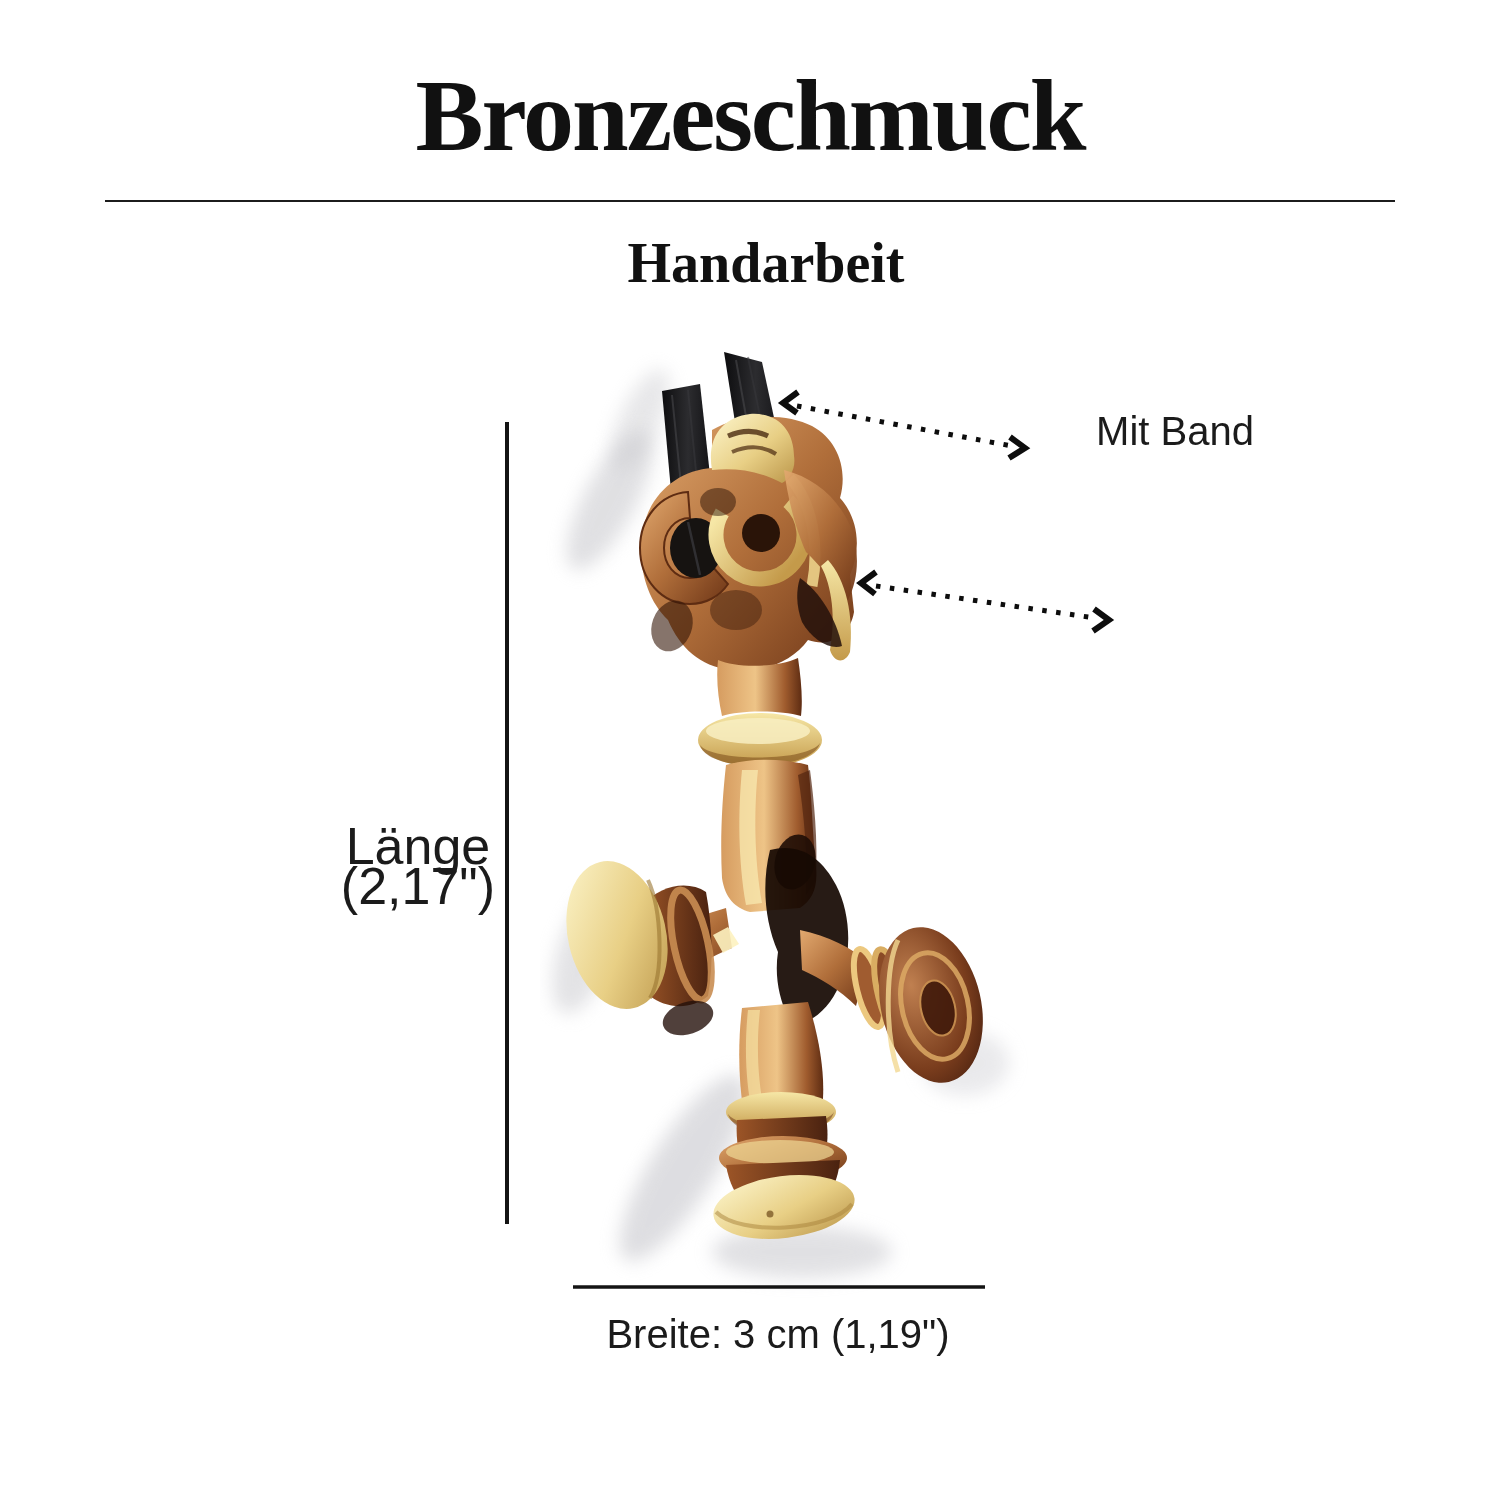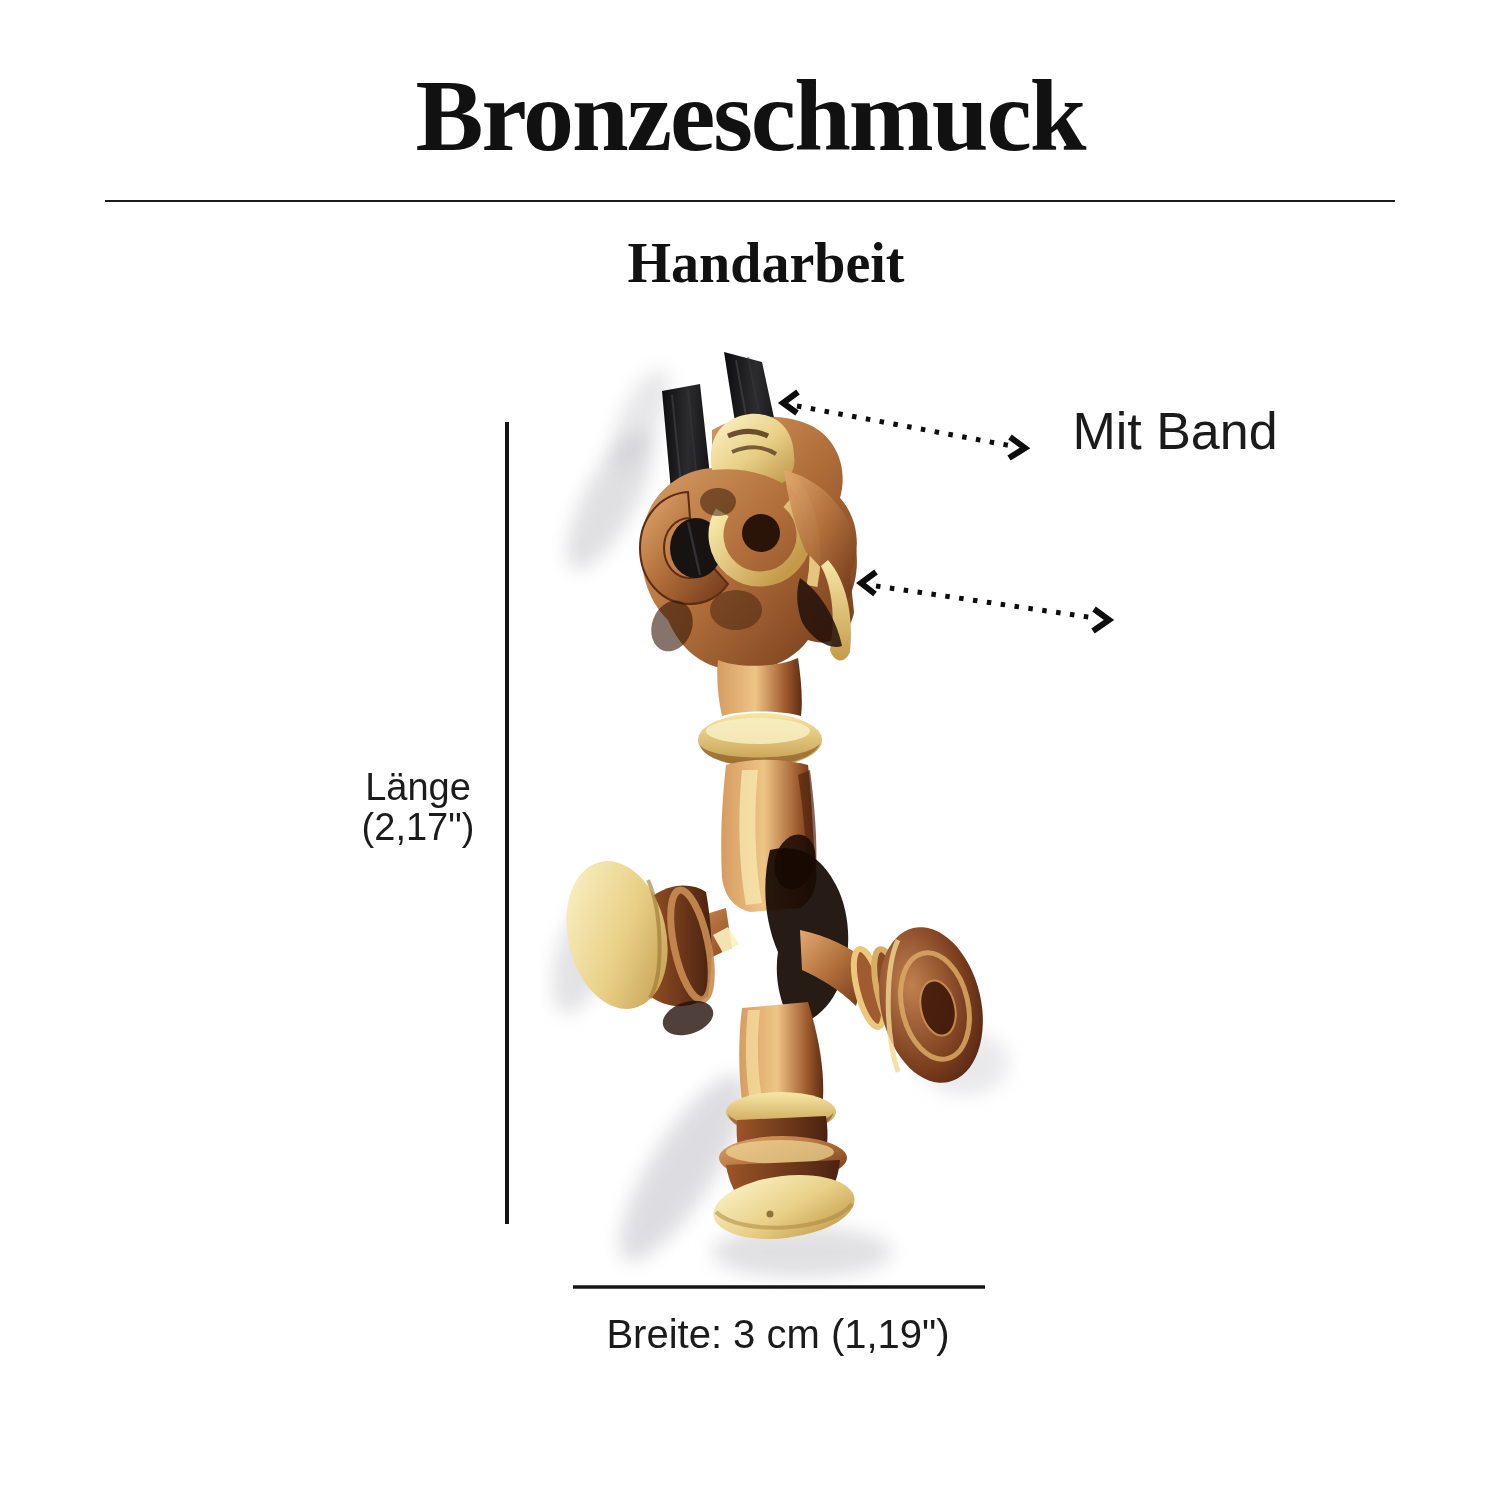--- a/index.html
+++ b/index.html
@@ -7,24 +7,24 @@
         font-family:"Liberation Sans", sans-serif;color:#1b1b1b;}
   
   .title{position:absolute;top:64px;left:0;width:1500px;text-align:center;
          font-family:"Liberation Serif", serif;font-size:102px;line-height:104px;
          font-weight:600;letter-spacing:-2px;color:#111;margin:0;}
   .divider{position:absolute;top:200px;left:105px;width:1290px;height:2px;background:#1c1c1c;}
   .subtitle{position:absolute;top:218px;left:0;width:1500px;text-align:center;
             font-family:"Liberation Serif", serif;font-size:56px;line-height:58px;
             font-weight:600;color:#111;margin:16px;}
   
-  .ann{position:absolute;text-align:center;font-size:52px;line-height:45px;color:#1b1b1b;}
+  .ann{position:absolute;text-align:center;font-size:40px;line-height:45px;color:#1b1b1b;}
   .ann-band{top:409px;left:1005px;width:340px;}
   .ann-oese{top:561px;left:1067px;width:300px;font-size:38px;line-height:41px;}
-  .ann-laenge{top:767px;left:298px;width:240px;font-size:38px;line-height:40px;}
+  .ann-laenge{top:826px;left:298px;width:240px;font-size:52px;line-height:40px;}
   .ann-breite{top:1312px;left:578px;width:400px;font-size:40px;}
   .ann-gewicht{top:1370px;left:1038px;width:400px;font-size:46px;}
   
   .photo{position:absolute;left:540px;top:330px;width:510px;height:1010px;}
   .overlay{position:absolute;left:0;top:0;width:1500px;height:1500px;pointer-events:none;}
 </style>
 </head>
 <body>
 
 <div class="page">

